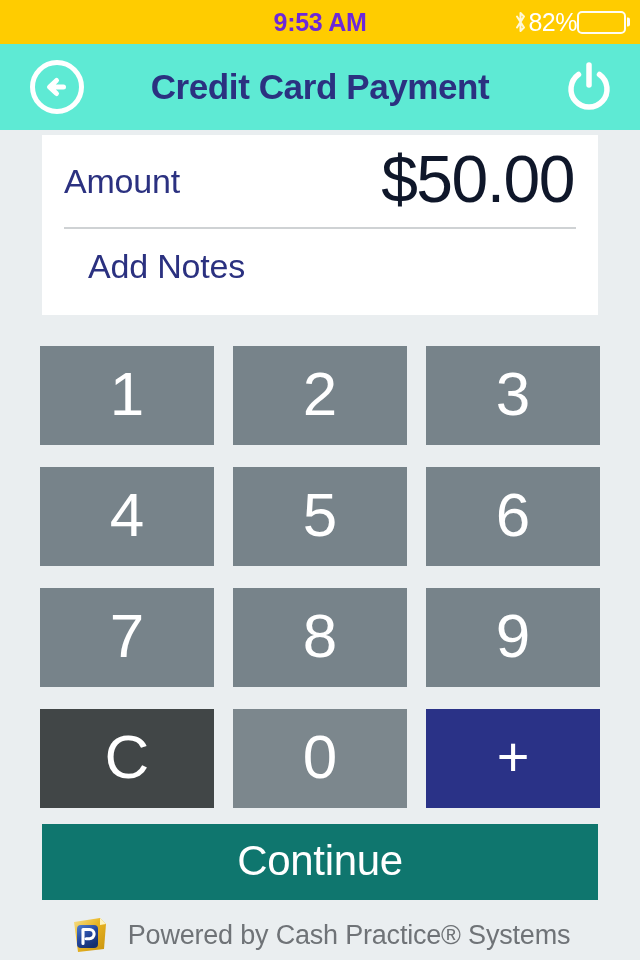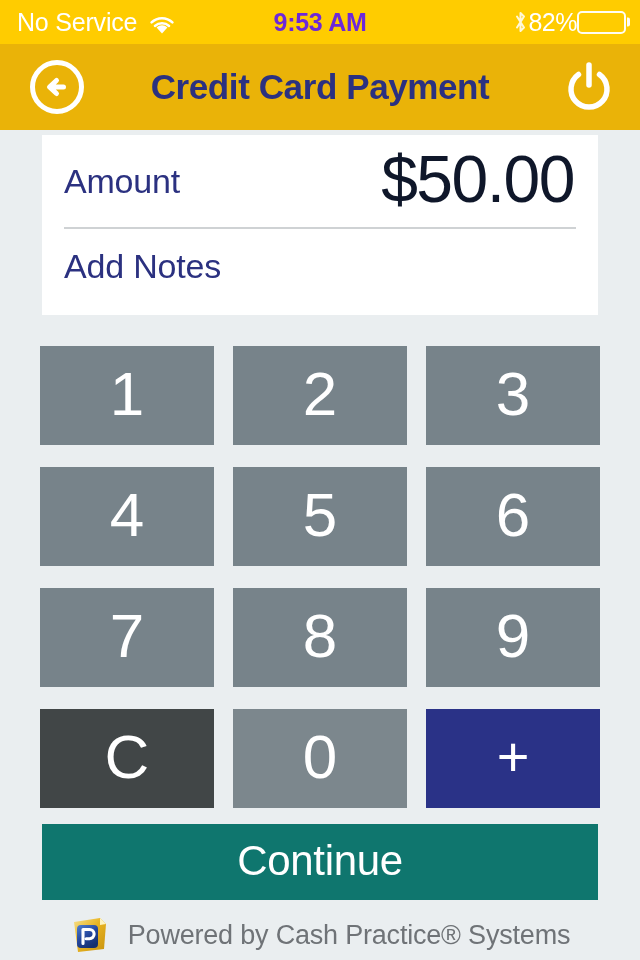--- a/index.html
+++ b/index.html
@@ -84,21 +84,21 @@
     background: rgba(255,255,255,0.95);
     border-radius: 0 2px 2px 0;
   }
 
   
   .nav-bar {
     position: absolute;
     top: 44px; left: 0;
     width: 640px;
     height: 86px;
-    background: #eab308;
+    background: #5eead4;
     display: flex;
     align-items: center;
     justify-content: center;
   }
   .nav-title {
     font-size: 35px;
     font-weight: bold;
     color: #2b3180;
     letter-spacing: -0.4px;
   }
@@ -151,20 +151,21 @@
   .card-divider {
     height: 2px;
     background: #cfd2d4;
     margin: 0 22px;
   }
   .notes-row {
     height: 86px;
     display: flex;
     align-items: flex-start;
     padding: 18px 22px 0 22px;
+    margin-left: 24px;
   }
   .notes-label {
     font-size: 34px;
     color: #2b3180;
     letter-spacing: -0.2px;
   }
 
   
   .keypad {
     position: absolute;
@@ -230,30 +231,20 @@
     color: #6f7377;
     letter-spacing: -0.2px;
   }
 </style>
 </head>
 <body>
 
 <div id="app">
 
   <div class="status-bar">
-    <div class="status-left">
-      <span class="status-carrier">No Service</span>
-      <span class="wifi-icon">
-        <svg width="28" height="20" viewBox="0 0 28 20">
-          <path d="M14 18.6 L8.6 12.4 a8.2 8.2 0 0 1 10.8 0 Z" fill="#ffffff"></path>
-          <path d="M3.6 7.4 a15 15 0 0 1 20.8 0" stroke="#ffffff" stroke-width="2.6" fill="none" stroke-linecap="round"></path>
-          <path d="M6.9 11.0 a10.4 10.4 0 0 1 14.2 0" stroke="#ffffff" stroke-width="2.4" fill="none" stroke-linecap="round"></path>
-        </svg>
-      </span>
-    </div>
 
     <div class="status-center">9:53 AM</div>
 
     <div class="status-right">
       <span class="bt-icon">
         <svg width="15" height="24" viewBox="0 0 15 24">
           <path d="M4 6.5 L11 17.5 L7.5 21 L7.5 3 L11 6.5 L4 17.5" stroke="rgba(255,255,255,0.85)" stroke-width="2" fill="none" stroke-linejoin="round" stroke-linecap="round"></path>
         </svg>
       </span>
       <span class="battery-pct">82%</span>

